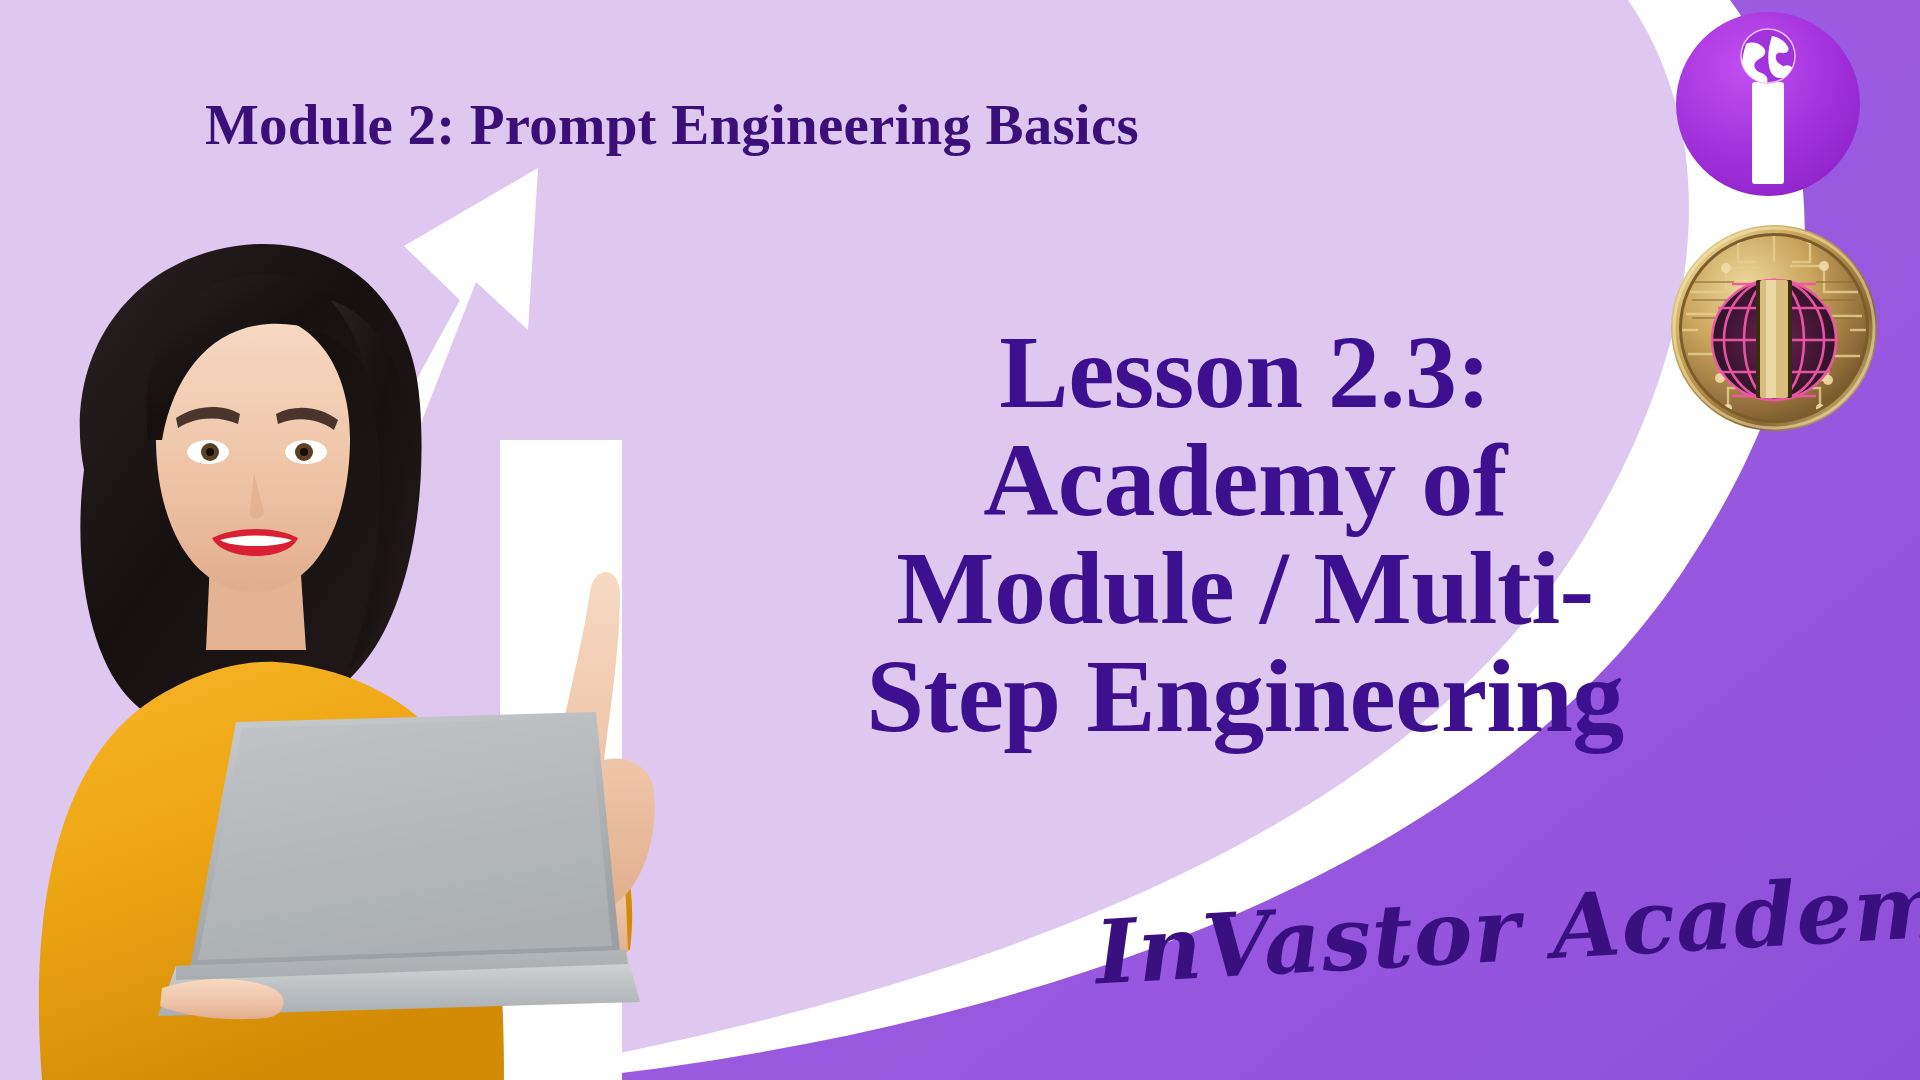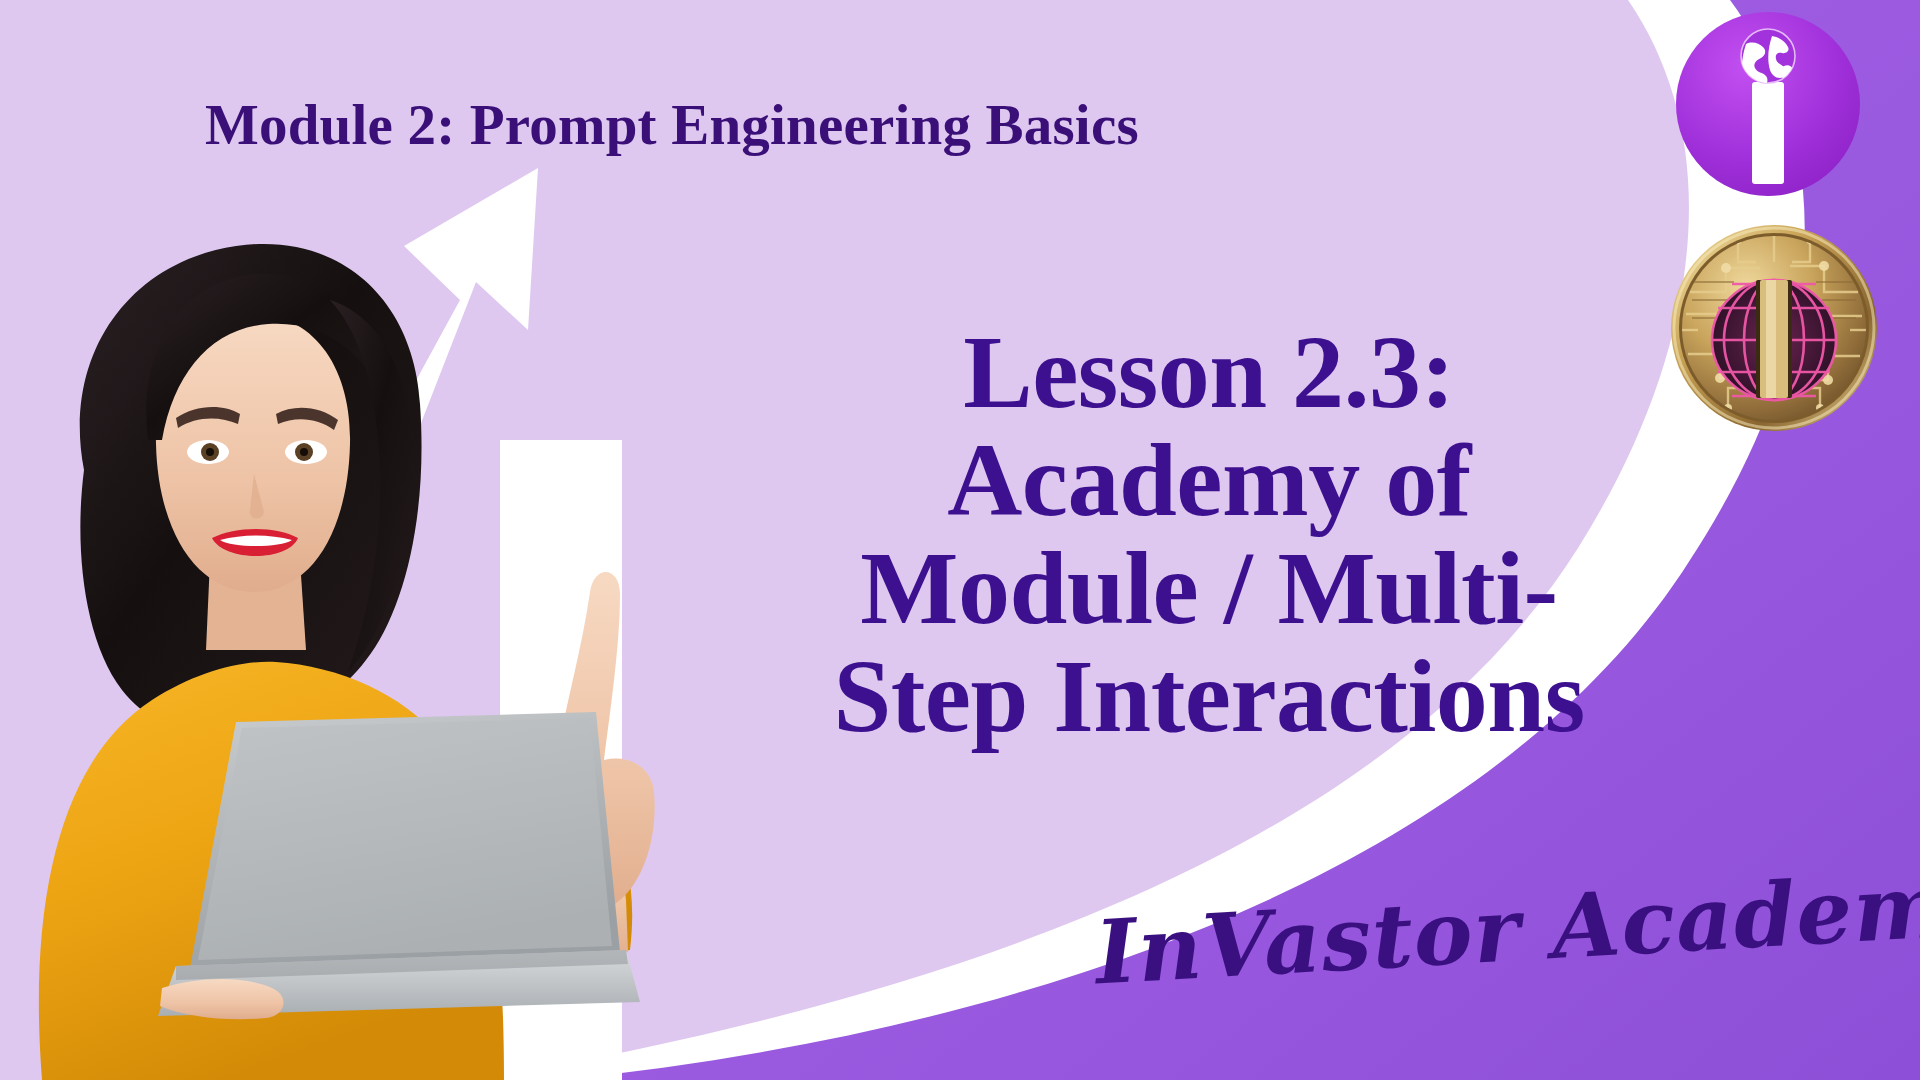--- a/index.html
+++ b/index.html
@@ -41,21 +41,21 @@
     color: #3a1078;
     letter-spacing: 0.2px;
     white-space: nowrap;
     line-height: 1.05;
     z-index: 40;
   }
 
   
   .lesson-title {
     position: absolute;
-    left: 724px;
+    left: 760px;
     top: 318px;
     width: 970px;
     text-align: center;
     color: #3d108f;
     font-size: 104px;
     font-weight: 700;
     line-height: 1.04;
     letter-spacing: -0.5px;
     z-index: 40;
   }
@@ -254,21 +254,21 @@
       <path d="M 162 988 C 200 976 246 976 272 988 C 290 996 286 1016 266 1018 C 226 1022 182 1016 160 1006 Z" fill="url(#skin)"></path>
     </svg>
   </div>
 
   <div class="module-title">Module 2: Prompt Engineering Basics</div>
 
   <div class="lesson-title">
     <span class="ln">Lesson 2.3:</span>
     <span class="ln">Academy of</span>
     <span class="ln">Module / Multi-</span>
-    <span class="ln">Step Interactions</span>
+    <span class="ln">Step Engineering</span>
   </div>
 
   <div class="brand">InVastor Academy</div>
 
   <svg class="logo-badge" viewBox="0 0 192 192">
     <defs>
       <radialGradient id="badgeGrad" cx="0.38" cy="0.3" r="0.85">
         <stop offset="0%" stop-color="#c24ff0"></stop>
         <stop offset="55%" stop-color="#a232dc"></stop>
         <stop offset="100%" stop-color="#8a1fc4"></stop>

